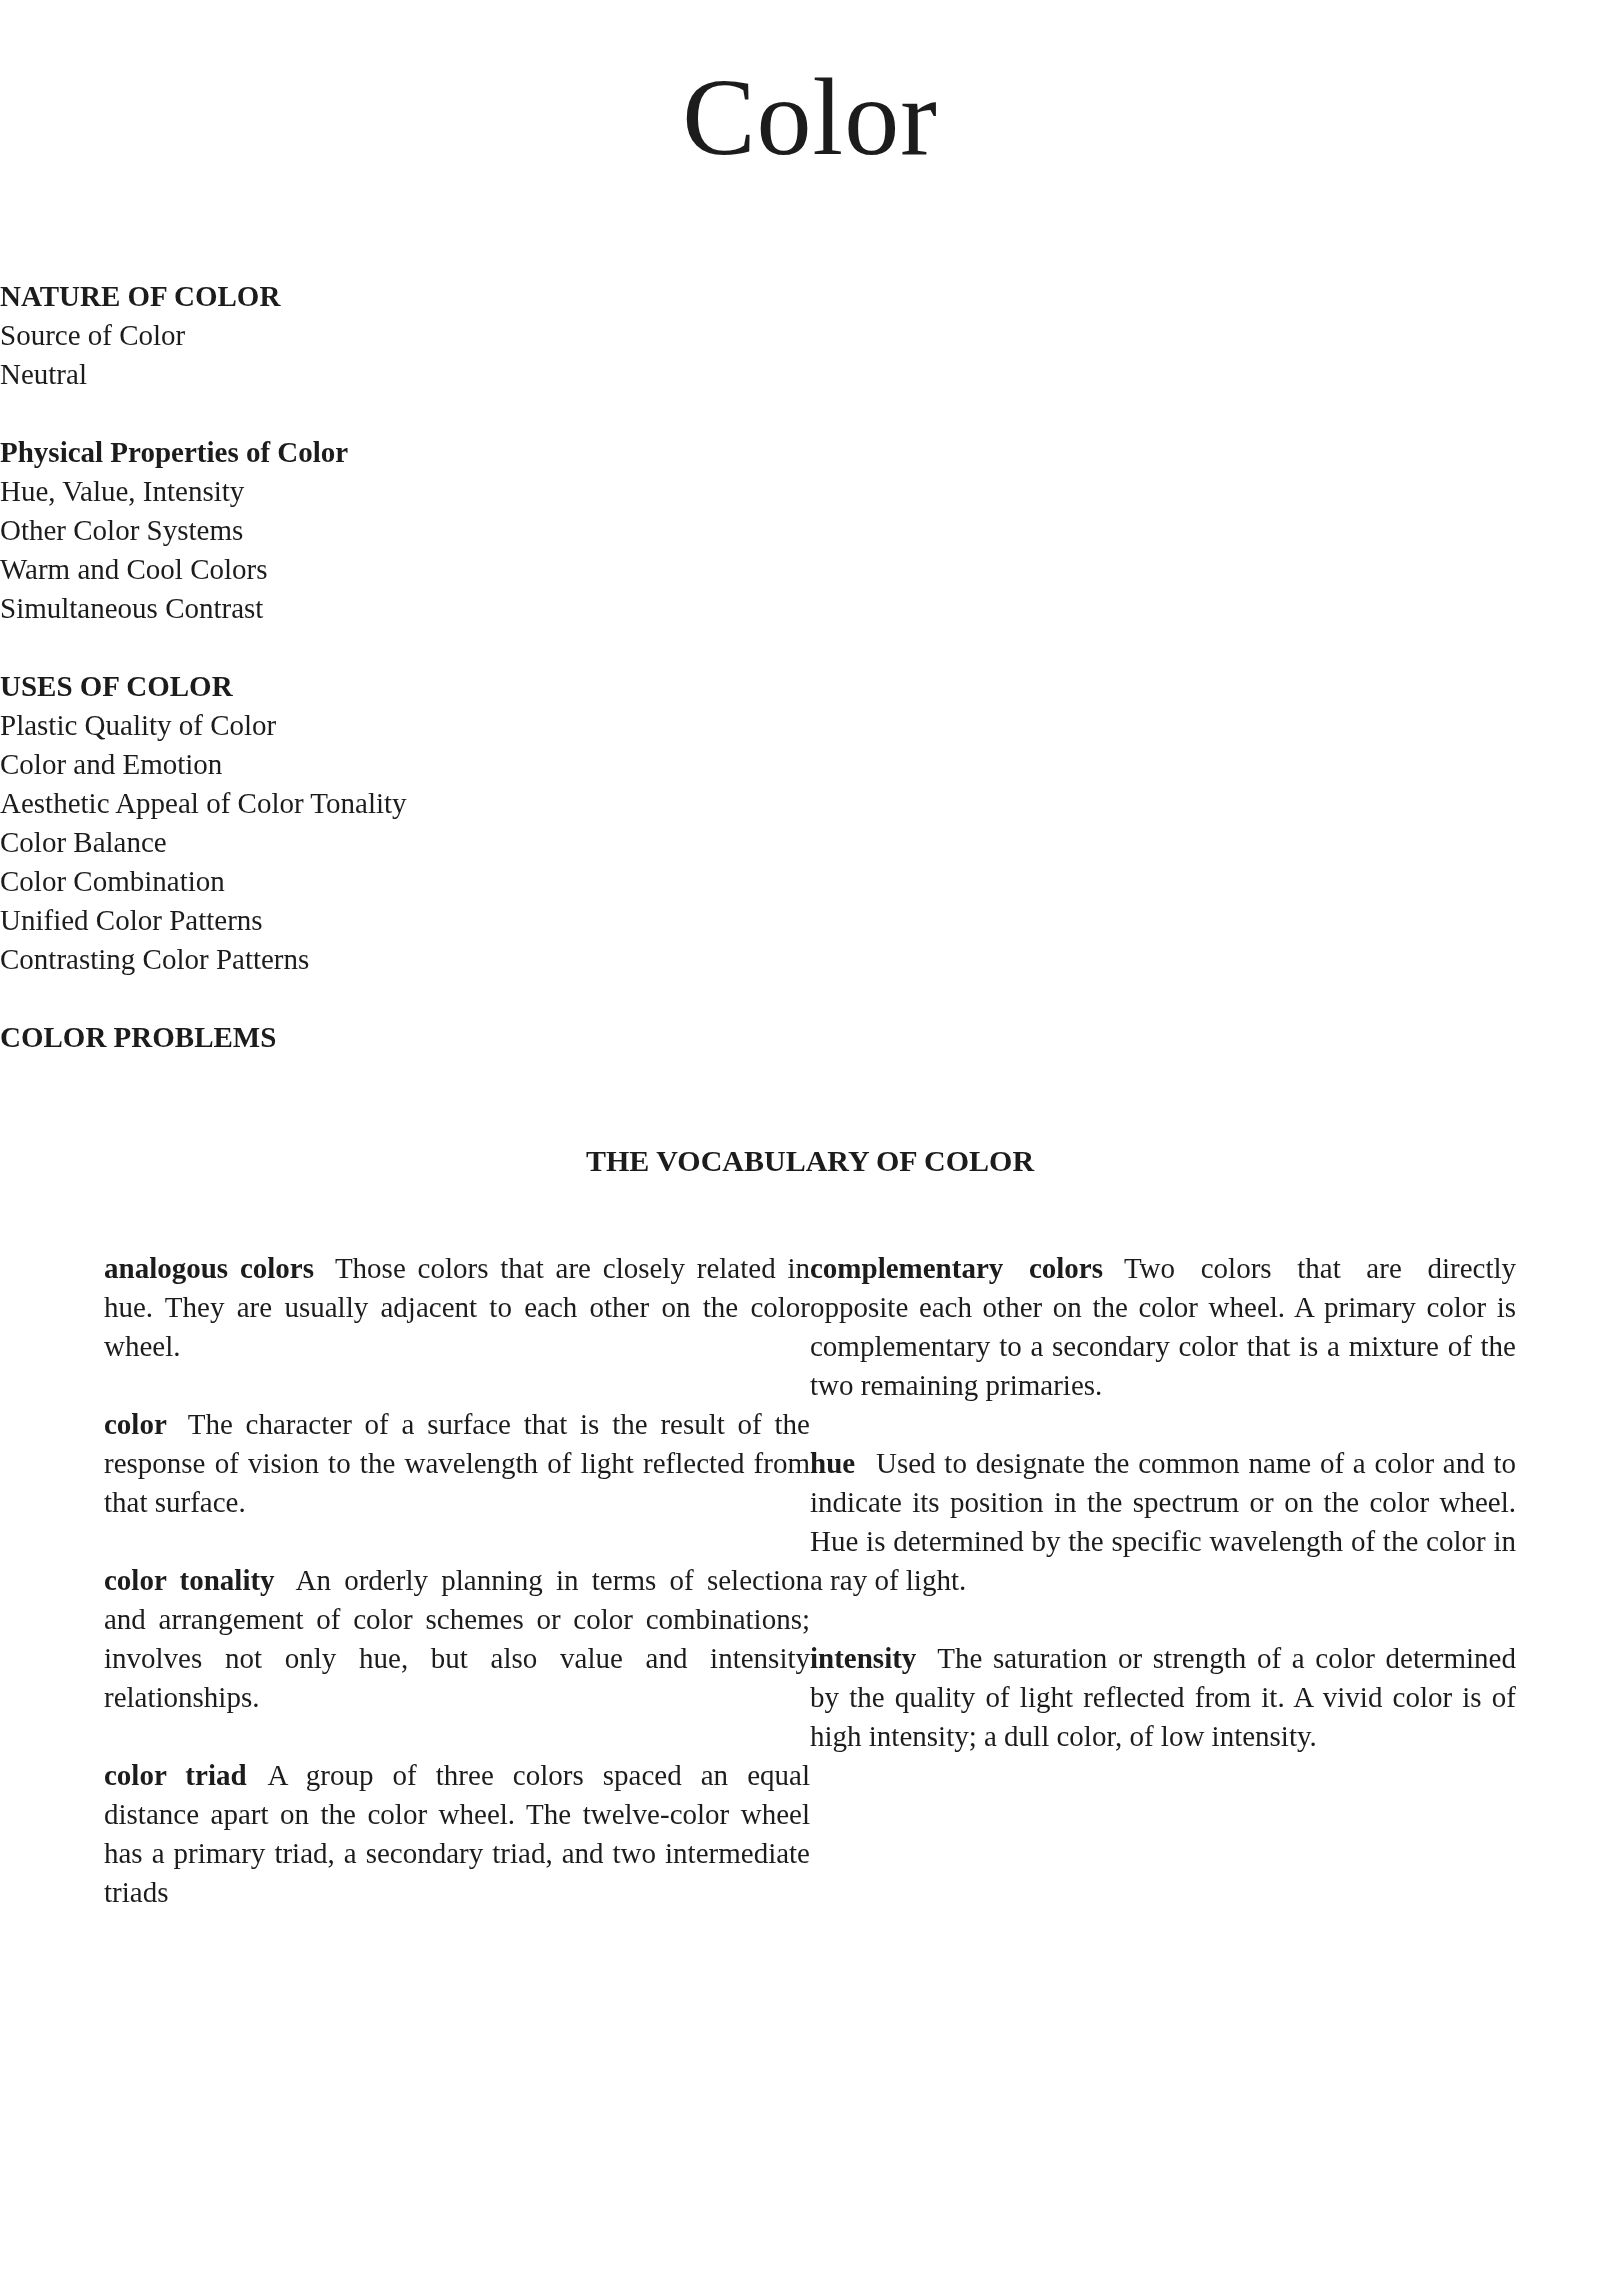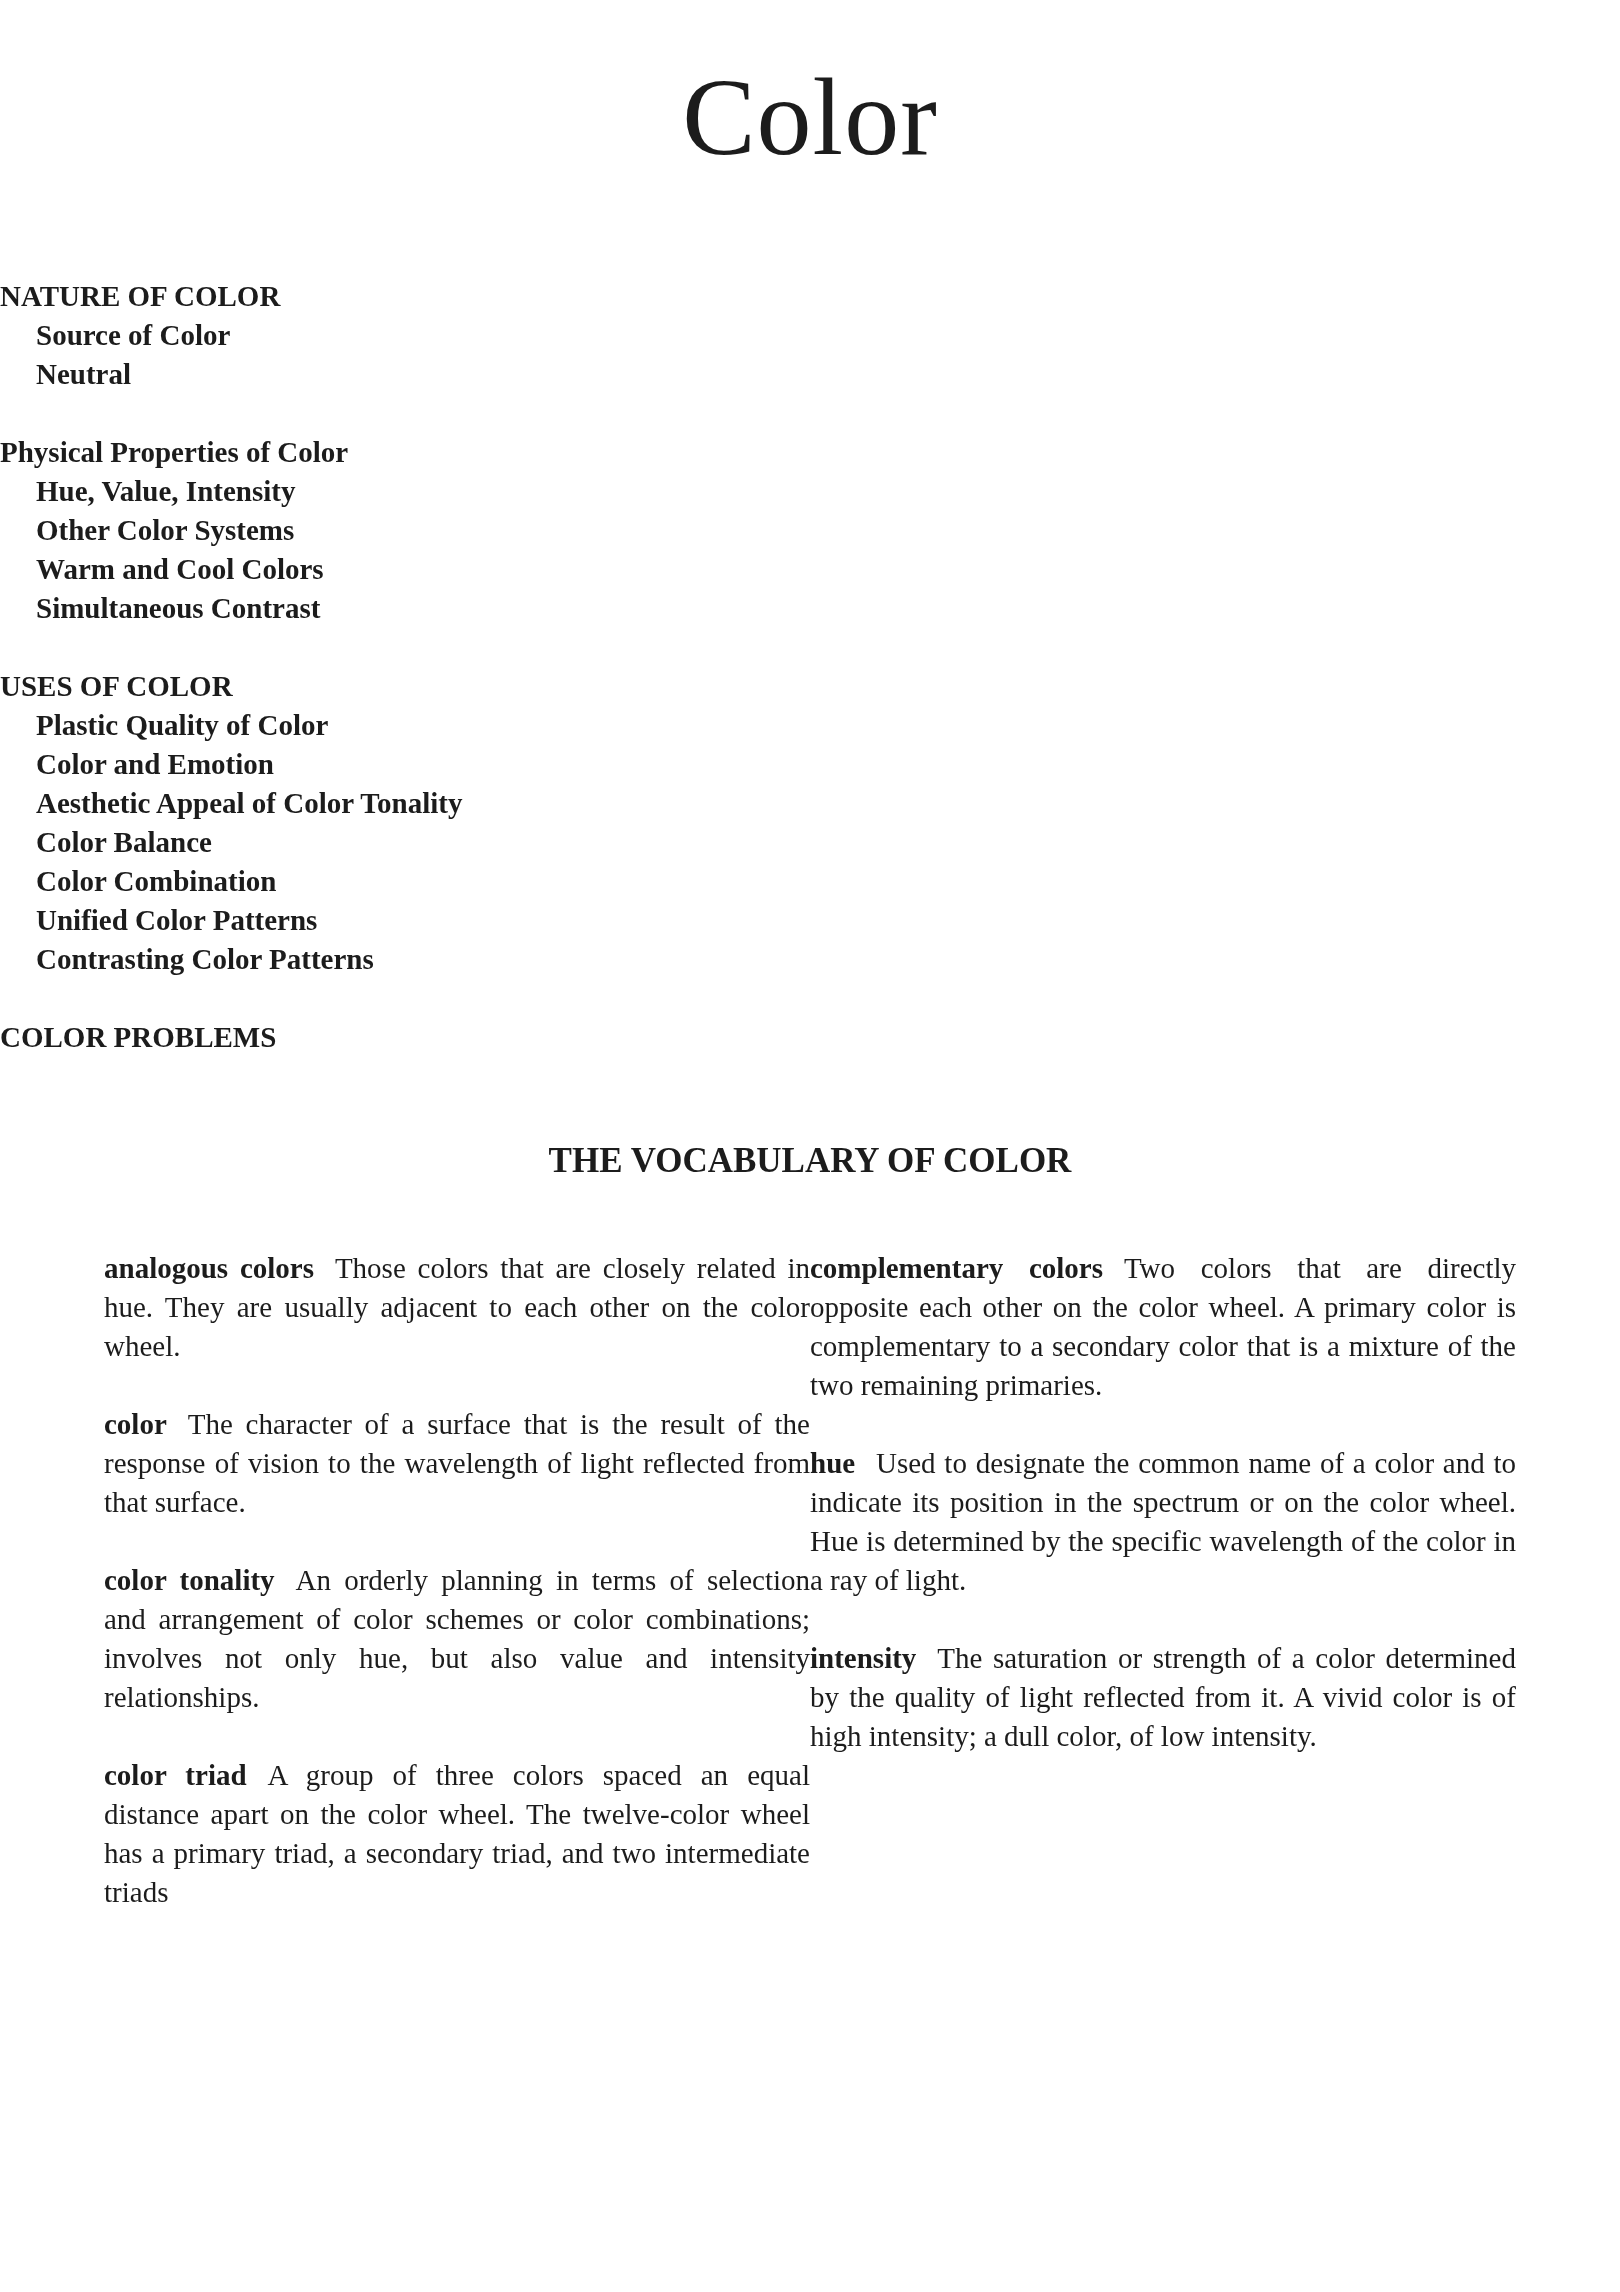--- a/index.html
+++ b/index.html
@@ -33,27 +33,26 @@
     font-size: 29px;
     line-height: 39px;
   }
   .toc-section + .toc-section {
     margin-top: 39px;
   }
   .toc-heading {
     font-weight: bold;
   }
   .toc-item {
-    font-weight: bold;
-    padding-left: 36px;
+    font-weight: normal;
   }
   .vocab-heading {
     margin: 84px 0 0 0;
     text-align: center;
-    font-size: 35px;
+    font-size: 30px;
     line-height: 39px;
     font-weight: bold;
   }
   .columns {
     display: flex;
     margin: 69px 104px 0 104px;
   }
   .col {
     flex: 1 1 0;
     font-size: 29px;

